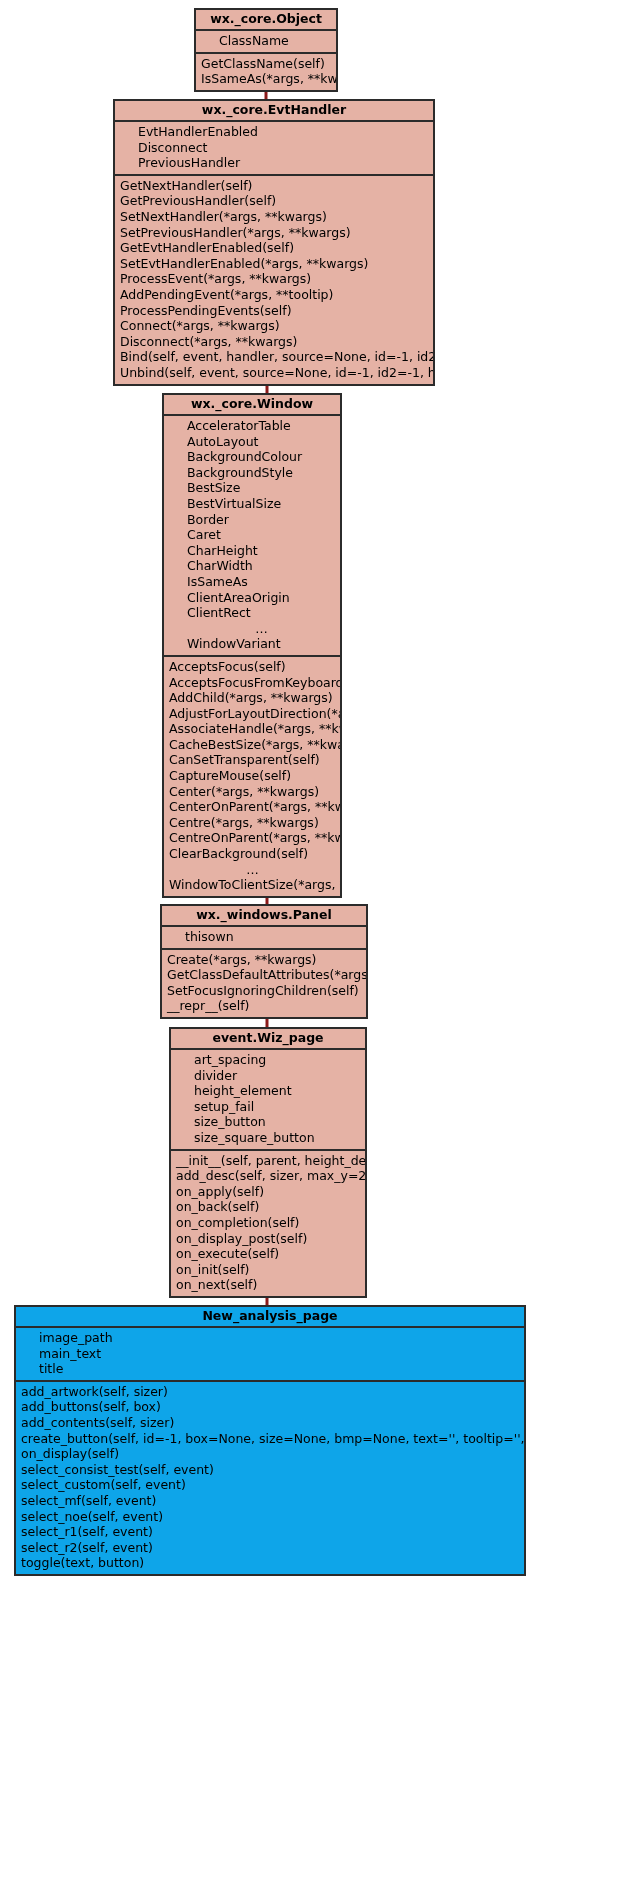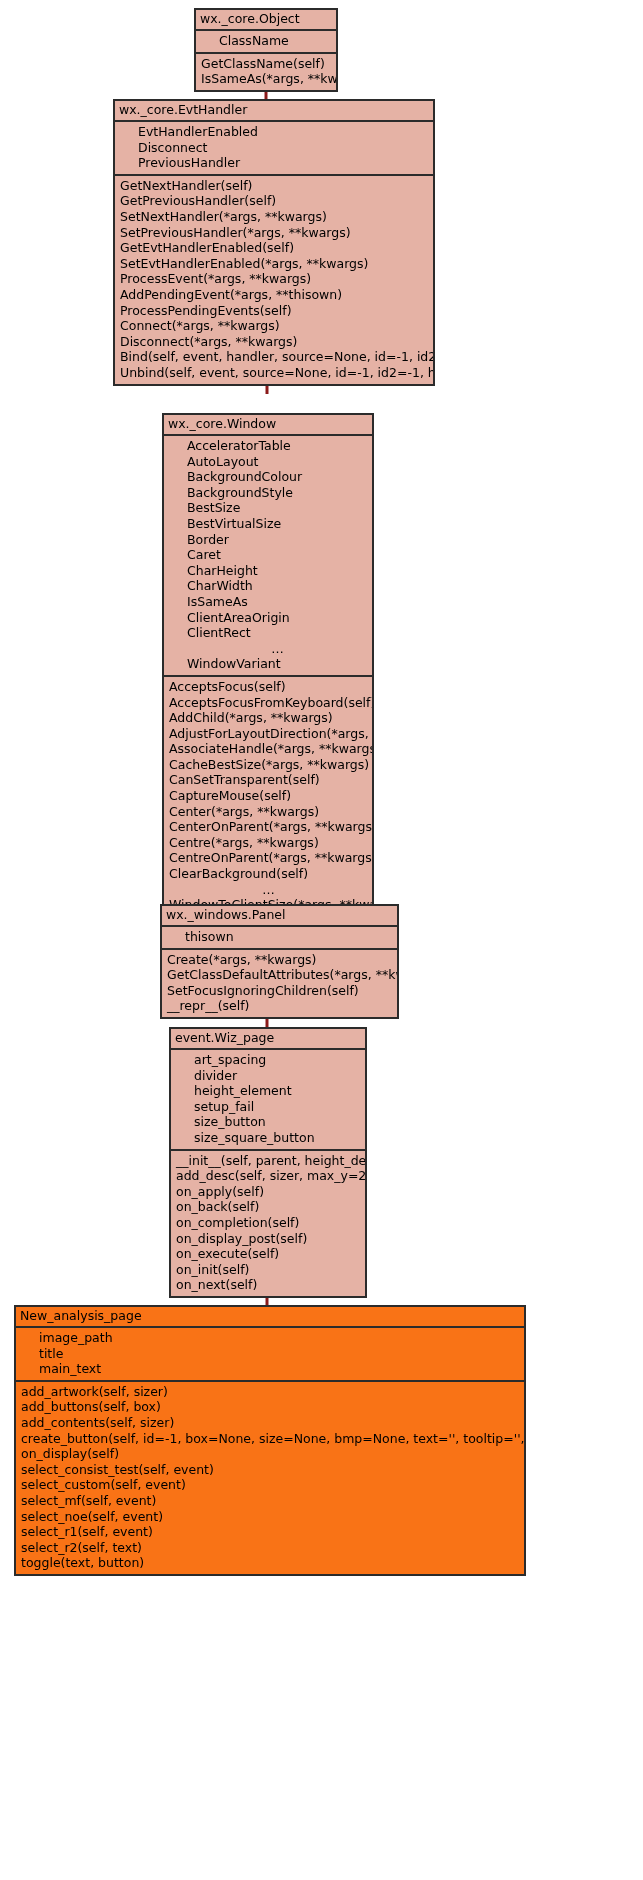--- a/index.html
+++ b/index.html
@@ -19,29 +19,31 @@
     width: 643px;
     height: 1880px;
   }
   .uml-class {
     position: absolute;
     border: 2px solid #2b2b2b;
     box-sizing: border-box;
     background: #e5b2a5;
   }
   .uml-class.pink {
-    background: #f97316;
+    background: #0ea5e9;
   }
   .class-title {
+    text-align: center;
     font-size: 12.5px;
     line-height: 16px;
     padding: 1px 4px 2px 4px;
     color: #000;
     border-bottom: 2px solid #2b2b2b;
     white-space: nowrap;
+    font-weight: bold;
   }
   .compartment {
     padding: 2px 0 3px 0;
   }
   .compartment.attrs {
     border-bottom: 2px solid #2b2b2b;
     padding-left: 18px;
   }
   .member {
     font-size: 12.5px;
@@ -108,29 +110,29 @@
         <div class="member">PreviousHandler</div>
       </div>
       <div class="compartment methods">
         <div class="member">GetNextHandler(self)</div>
         <div class="member">GetPreviousHandler(self)</div>
         <div class="member">SetNextHandler(*args, **kwargs)</div>
         <div class="member">SetPreviousHandler(*args, **kwargs)</div>
         <div class="member">GetEvtHandlerEnabled(self)</div>
         <div class="member">SetEvtHandlerEnabled(*args, **kwargs)</div>
         <div class="member">ProcessEvent(*args, **kwargs)</div>
-        <div class="member">AddPendingEvent(*args, **thisown)</div>
+        <div class="member">AddPendingEvent(*args, **tooltip)</div>
         <div class="member">ProcessPendingEvents(self)</div>
         <div class="member">Connect(*args, **kwargs)</div>
         <div class="member">Disconnect(*args, **kwargs)</div>
         <div class="member">Bind(self, event, handler, source=None, id=-1, id2=-1)</div>
         <div class="member">Unbind(self, event, source=None, id=-1, id2=-1, handler=None)</div>
       </div>
     </div>
-    <div class="uml-class" style="left: 162px; top: 393px; width: 212px; margin-top: 20px;">
+    <div class="uml-class" style="left: 162px; top: 393px; width: 180px;">
       <div class="class-title">wx._core.Window</div>
       <div class="compartment attrs">
         <div class="member">AcceleratorTable</div>
         <div class="member">AutoLayout</div>
         <div class="member">BackgroundColour</div>
         <div class="member">BackgroundStyle</div>
         <div class="member">BestSize</div>
         <div class="member">BestVirtualSize</div>
         <div class="member">Border</div>
         <div class="member">Caret</div>
@@ -153,21 +155,21 @@
         <div class="member">CaptureMouse(self)</div>
         <div class="member">Center(*args, **kwargs)</div>
         <div class="member">CenterOnParent(*args, **kwargs)</div>
         <div class="member">Centre(*args, **kwargs)</div>
         <div class="member">CentreOnParent(*args, **kwargs)</div>
         <div class="member">ClearBackground(self)</div>
         <div class="member ellipsis">…</div>
         <div class="member">WindowToClientSize(*args, **kwargs)</div>
       </div>
     </div>
-    <div class="uml-class" style="left: 160px; top: 904px; width: 239px;">
+    <div class="uml-class" style="left: 160px; top: 904px; width: 208px;">
       <div class="class-title">wx._windows.Panel</div>
       <div class="compartment attrs">
         <div class="member">thisown</div>
       </div>
       <div class="compartment methods">
         <div class="member">Create(*args, **kwargs)</div>
         <div class="member">GetClassDefaultAttributes(*args, **kwargs)</div>
         <div class="member">SetFocusIgnoringChildren(self)</div>
         <div class="member">__repr__(self)</div>
       </div>
@@ -191,31 +193,31 @@
         <div class="member">on_display_post(self)</div>
         <div class="member">on_execute(self)</div>
         <div class="member">on_init(self)</div>
         <div class="member">on_next(self)</div>
       </div>
     </div>
     <div class="uml-class pink" style="left: 14px; top: 1305px; width: 512px;">
       <div class="class-title">New_analysis_page</div>
       <div class="compartment attrs">
         <div class="member">image_path</div>
+        <div class="member">main_text</div>
         <div class="member">title</div>
-        <div class="member">main_text</div>
       </div>
       <div class="compartment methods">
         <div class="member">add_artwork(self, sizer)</div>
         <div class="member">add_buttons(self, box)</div>
         <div class="member">add_contents(self, sizer)</div>
         <div class="member">create_button(self, id=-1, box=None, size=None, bmp=None, text='', tooltip='', fn=None, disabled=False)</div>
         <div class="member">on_display(self)</div>
         <div class="member">select_consist_test(self, event)</div>
         <div class="member">select_custom(self, event)</div>
         <div class="member">select_mf(self, event)</div>
         <div class="member">select_noe(self, event)</div>
         <div class="member">select_r1(self, event)</div>
-        <div class="member">select_r2(self, text)</div>
+        <div class="member">select_r2(self, event)</div>
         <div class="member">toggle(text, button)</div>
       </div>
     </div>
   </div>
 
 </body></html>

